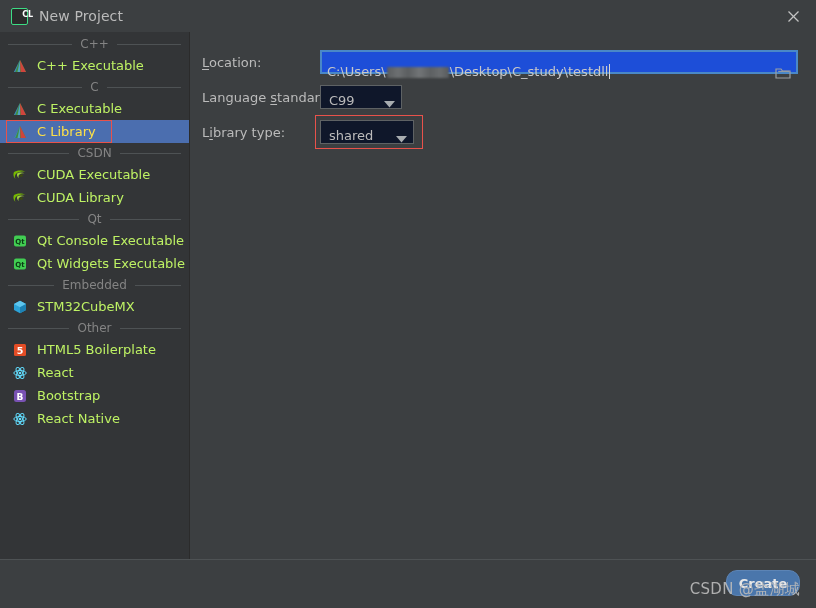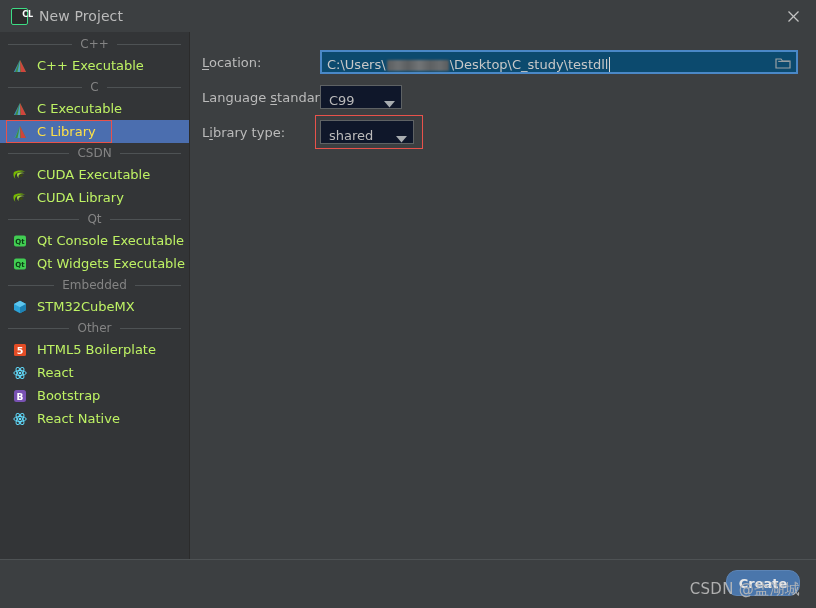--- a/index.html
+++ b/index.html
@@ -163,26 +163,26 @@
     min-width: 118px;
     color: #bbbbbb;
     font-size: 13px;
     white-space: nowrap;
   }
   .mn { text-decoration: underline; text-underline-offset: 2px; }
 
   .text-field {
     flex: 1;
     height: 24px;
-    background: #0c4a6e;
+    background: #1d4ed8;
     border: 2px solid #4a88c7;
     box-sizing: border-box;
     display: flex;
-    align-items: flex-end;
-    padding: 0 4px 0 5px;
+    align-items: flex-start;
+    padding: 12px 4px 0 5px;
     position: relative;
     max-width: 535px;
   }
   .text-field .val {
     color: #c8c8c8;
     font-size: 13px;
     white-space: nowrap;
     display: flex;
     align-items: center;
   }

